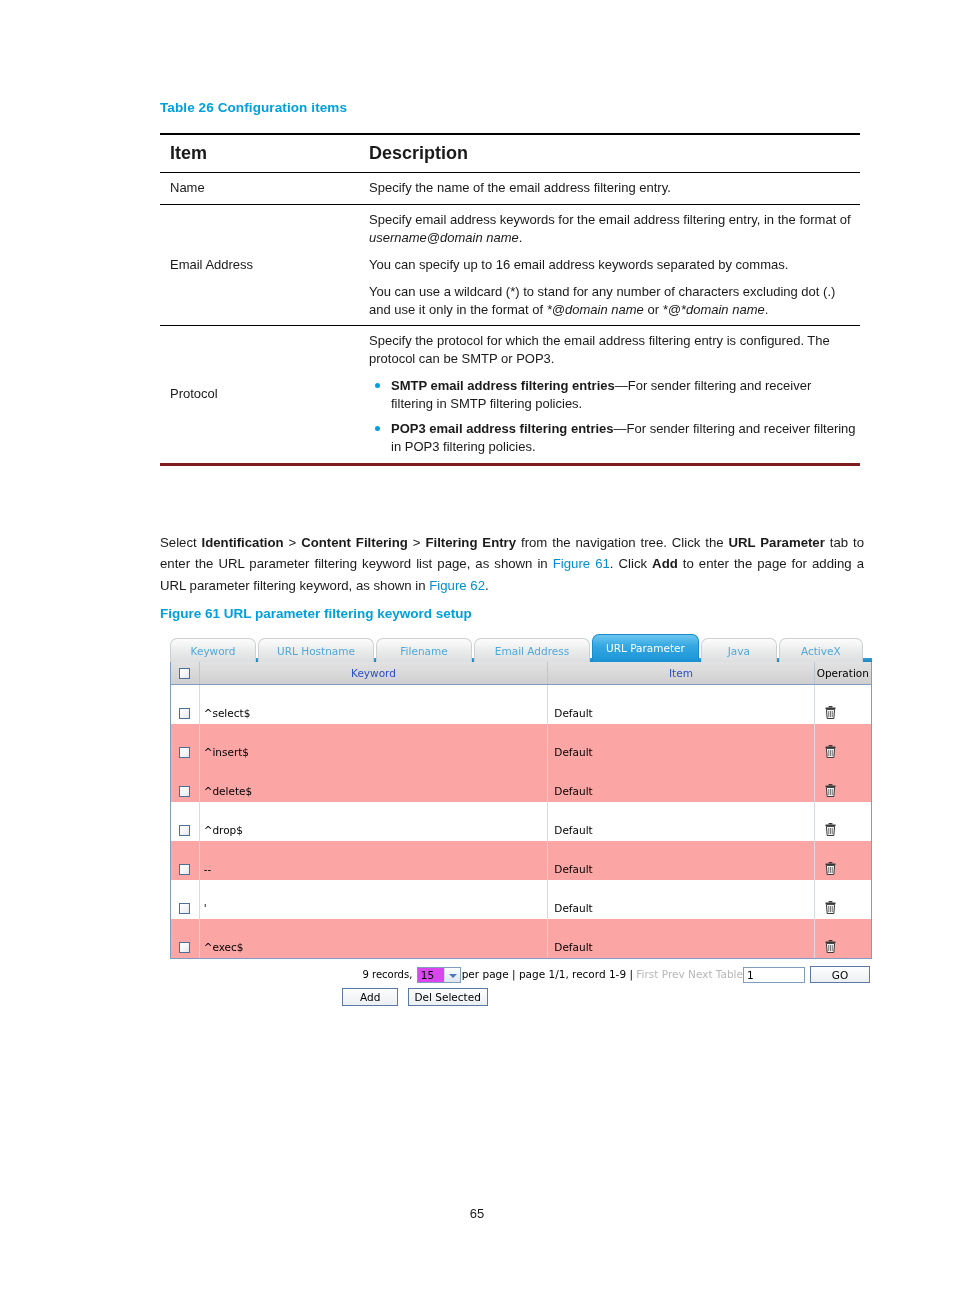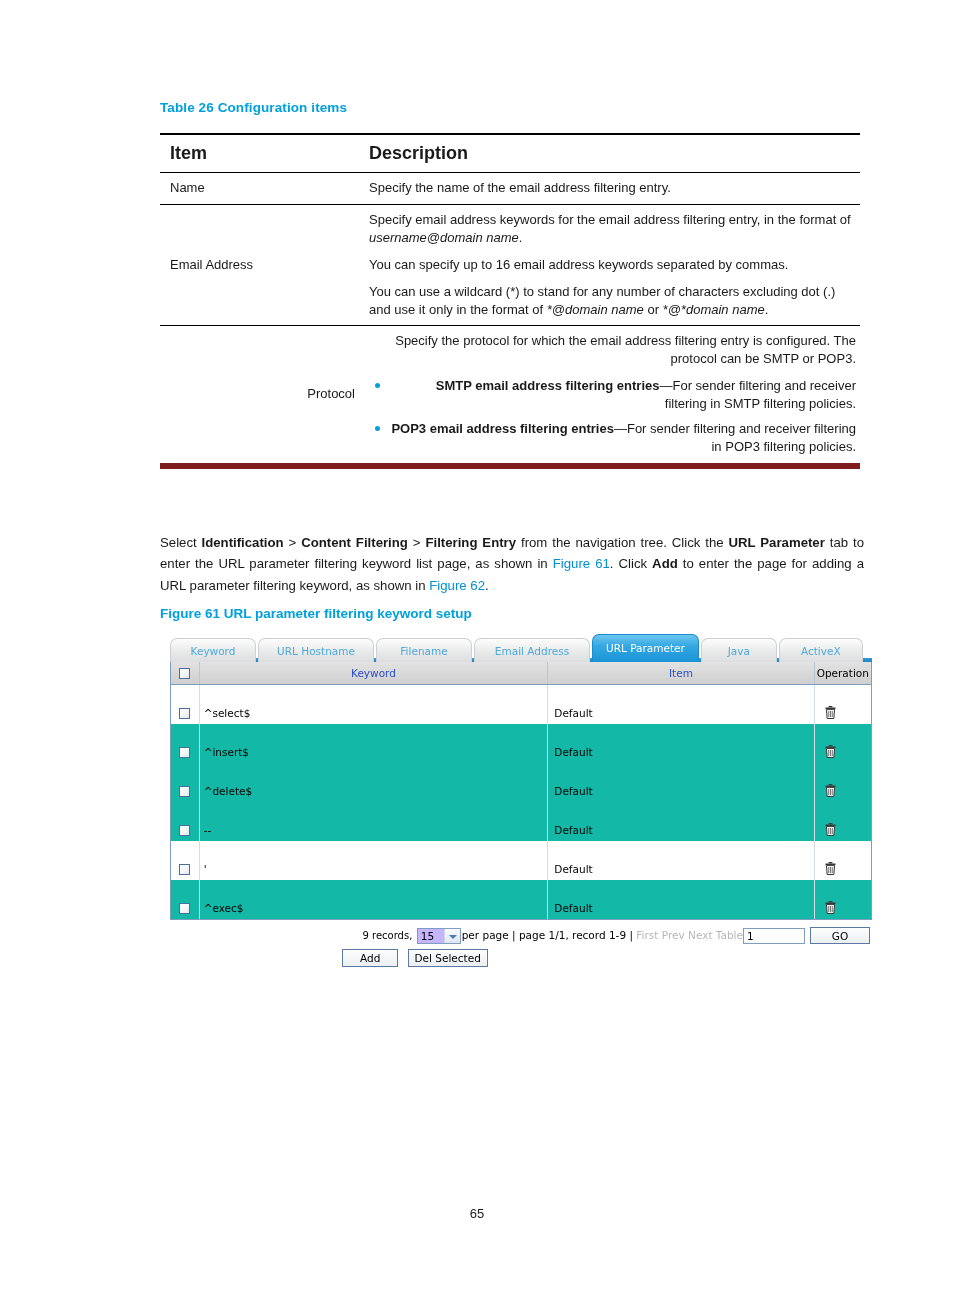--- a/index.html
+++ b/index.html
@@ -40,21 +40,21 @@
     text-align: left;
     vertical-align: top;
     padding: 6px 4px 7px 10px;
     line-height: 1.38;
     font-weight: normal;
   }
   .cfg-table th { font-weight: bold; font-size: 18px; padding-top: 6px; padding-bottom: 6px;}
   .cfg-table .c-item { width: 185px; }
   .thead-row th { border-top: 2.5px solid #000; border-bottom: 1.4px solid #000; }
   .row-sep td { border-bottom: 1.2px solid #000; }
-  .row-last td { border-bottom: 6px solid #7f1d1d; text-align: right; }
+  .row-last td { border-bottom: 3px solid #7f1d1d; }
   .cfg-table td.mid { vertical-align: middle; }
   .cfg-table p { margin: 0 0 9px 0; }
   .cfg-table p:last-child { margin-bottom: 0; }
   .cfg-table em { font-style: italic; }
   .cfg-table b { font-weight: bold; }
 
   .bullets { margin: 6px 0 0 0; padding: 0; list-style: none; }
   .bullets li {
     position: relative;
     padding-left: 22px;
@@ -194,21 +194,21 @@
   table.grid th.th-chk { width: 28px; border-right: 1px solid #b9c6d6; }
   table.grid td {
     height: 23px;
     padding: 16px 0 0 4px;
     border-right: 1px solid #d5dce6;
     color: #000;
     white-space: nowrap;
   }
   table.grid td:last-child { border-right: none; }
   table.grid tr.odd td { background: #ffffff; }
-  table.grid tr.even td { background: #14b8a6; }
+  table.grid tr.even td { background: #fca5a5; }
   table.grid td.c-chk { width: 28px; text-align: center; padding-left: 0; }
   table.grid td.c-key { width: 350px; }
   table.grid td.c-type { width: 264px; padding-left: 6px; }
   table.grid td.c-op { padding-left: 10px; }
   col.col-key { width: 352px; }
   col.col-type { width: 265px; }
   col.col-op { width: 57px; }
   col.col-chk { width: 28px; }
 
   .chk {
@@ -234,21 +234,21 @@
     font-size: 10.5px;
     color: #000;
     white-space: nowrap;
   }
   .pager .recs { font-size: 10px; }
   .sel-pp {
     display: inline-block;
     position: relative;
     width: 44px; height: 16px;
     border: 1px solid #7f9dc0;
-    background: #c4b5fd;
+    background: #d946ef;
     vertical-align: middle;
     margin: 0 1px;
     box-sizing: border-box;
   }
   .sel-pp .val {
     position: absolute; left: 3px; top: 0;
     line-height: 14px; font-size: 10.5px;
   }
   .sel-pp .arw {
     position: absolute; right: 0; top: 0;
@@ -406,20 +406,33 @@
               <td class="c-type">Default</td>
               <td class="c-op"><span><svg class="trash" width="11" height="13" viewBox="0 0 11 13" aria-hidden="true">
                     <rect x="0.5" y="1.5" width="10" height="1.6" fill="#3a3a3a"></rect>
                     <rect x="3.6" y="0" width="3.8" height="1.4" fill="#3a3a3a"></rect>
                     <path d="M1.4 3.4 h8.2 l-0.75 9.1 h-6.7 z" fill="#f2f2f2" stroke="#3a3a3a" stroke-width="1"></path>
                     <rect x="3.3" y="5" width="0.9" height="6" fill="#6b6b6b"></rect>
                     <rect x="5.05" y="5" width="0.9" height="6" fill="#6b6b6b"></rect>
                     <rect x="6.8" y="5" width="0.9" height="6" fill="#6b6b6b"></rect>
                   </svg></span></td>
             </tr>
+            <tr class="odd">
+              <td class="c-chk"><span class="chk"></span></td>
+              <td class="c-key">^drop$</td>
+              <td class="c-type">Default</td>
+              <td class="c-op"><span><svg class="trash" width="11" height="13" viewBox="0 0 11 13" aria-hidden="true">
+                    <rect x="0.5" y="1.5" width="10" height="1.6" fill="#3a3a3a"></rect>
+                    <rect x="3.6" y="0" width="3.8" height="1.4" fill="#3a3a3a"></rect>
+                    <path d="M1.4 3.4 h8.2 l-0.75 9.1 h-6.7 z" fill="#f2f2f2" stroke="#3a3a3a" stroke-width="1"></path>
+                    <rect x="3.3" y="5" width="0.9" height="6" fill="#6b6b6b"></rect>
+                    <rect x="5.05" y="5" width="0.9" height="6" fill="#6b6b6b"></rect>
+                    <rect x="6.8" y="5" width="0.9" height="6" fill="#6b6b6b"></rect>
+                  </svg></span></td>
+            </tr>
             <tr class="even">
               <td class="c-chk"><span class="chk"></span></td>
               <td class="c-key">--</td>
               <td class="c-type">Default</td>
               <td class="c-op"><span><svg class="trash" width="11" height="13" viewBox="0 0 11 13" aria-hidden="true">
                     <rect x="0.5" y="1.5" width="10" height="1.6" fill="#3a3a3a"></rect>
                     <rect x="3.6" y="0" width="3.8" height="1.4" fill="#3a3a3a"></rect>
                     <path d="M1.4 3.4 h8.2 l-0.75 9.1 h-6.7 z" fill="#f2f2f2" stroke="#3a3a3a" stroke-width="1"></path>
                     <rect x="3.3" y="5" width="0.9" height="6" fill="#6b6b6b"></rect>
                     <rect x="5.05" y="5" width="0.9" height="6" fill="#6b6b6b"></rect>

